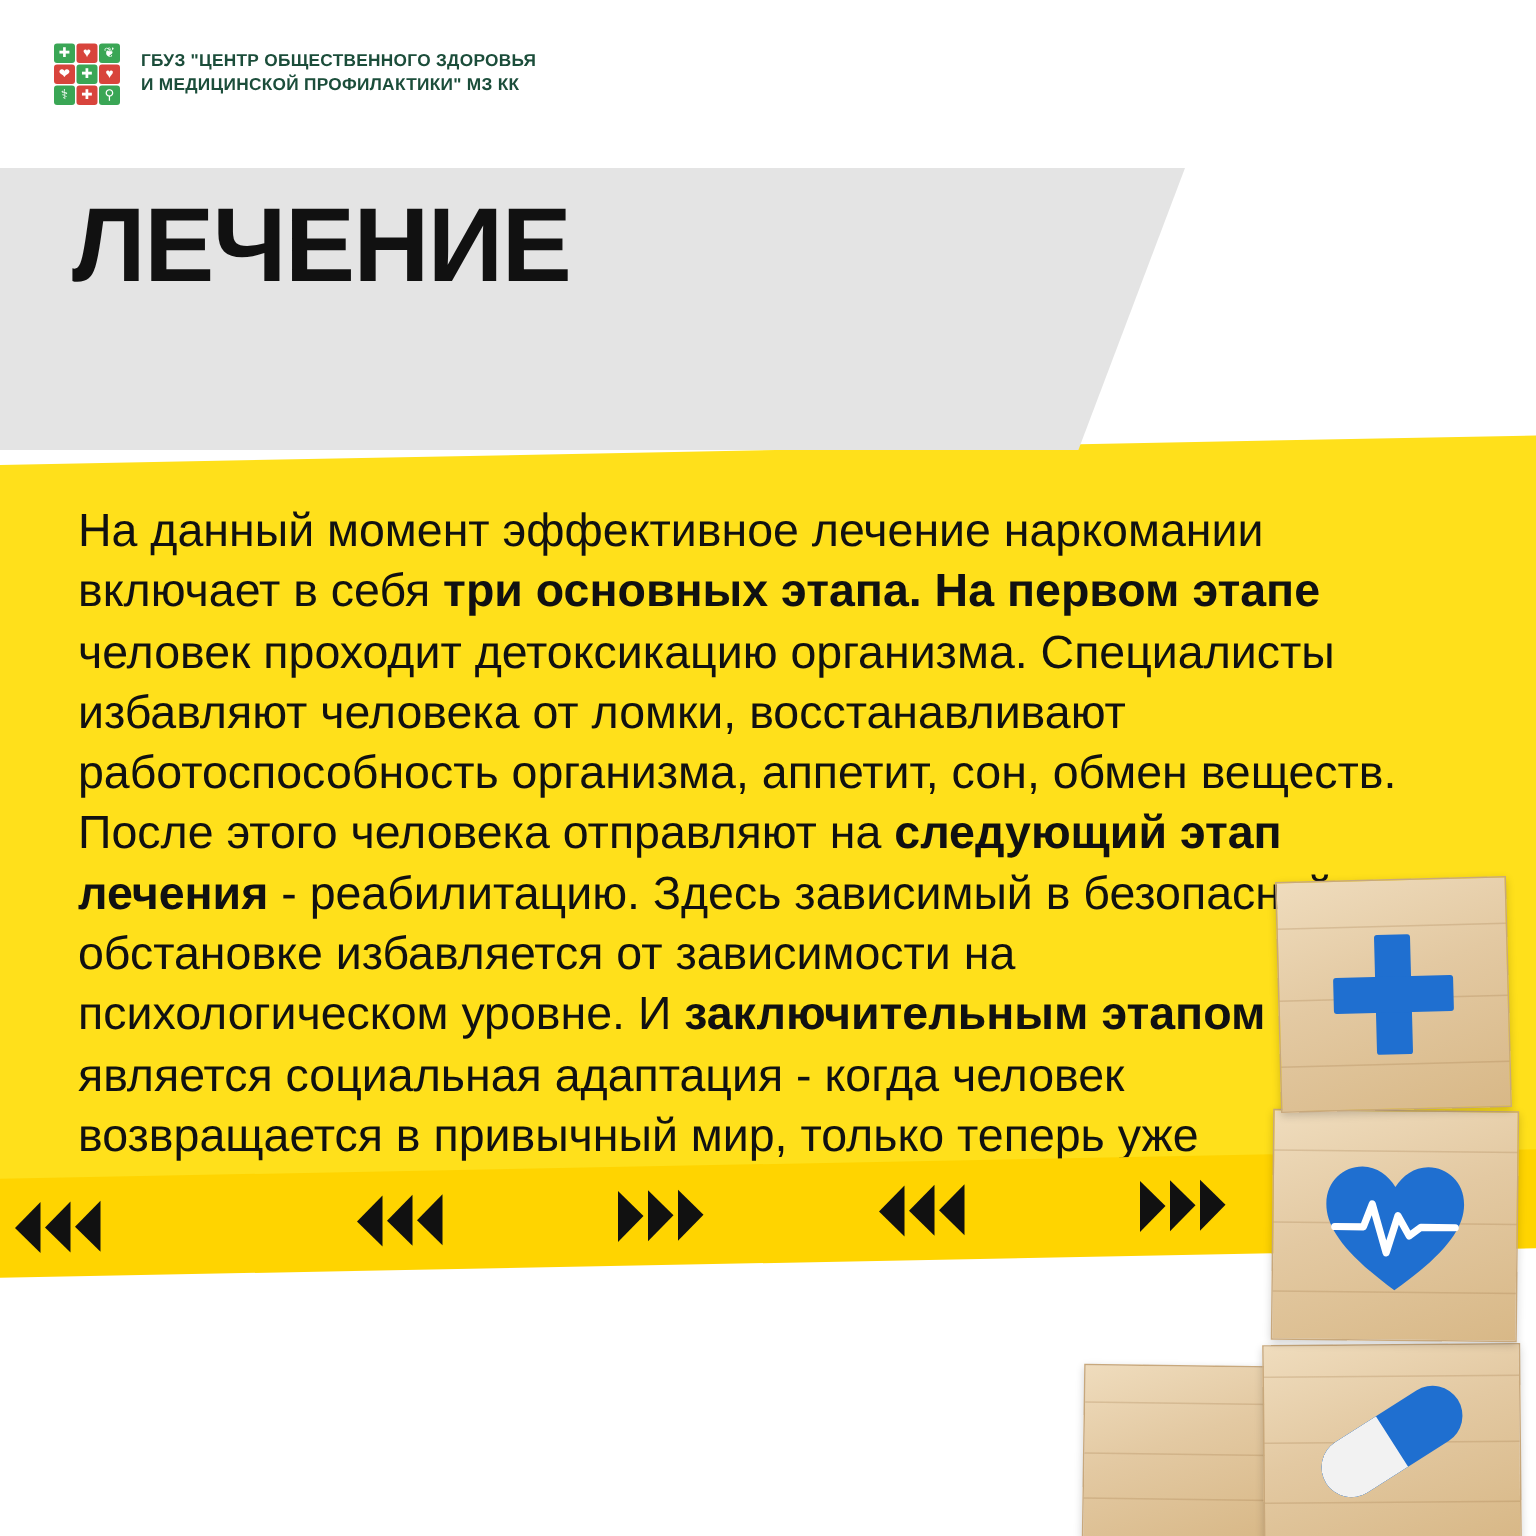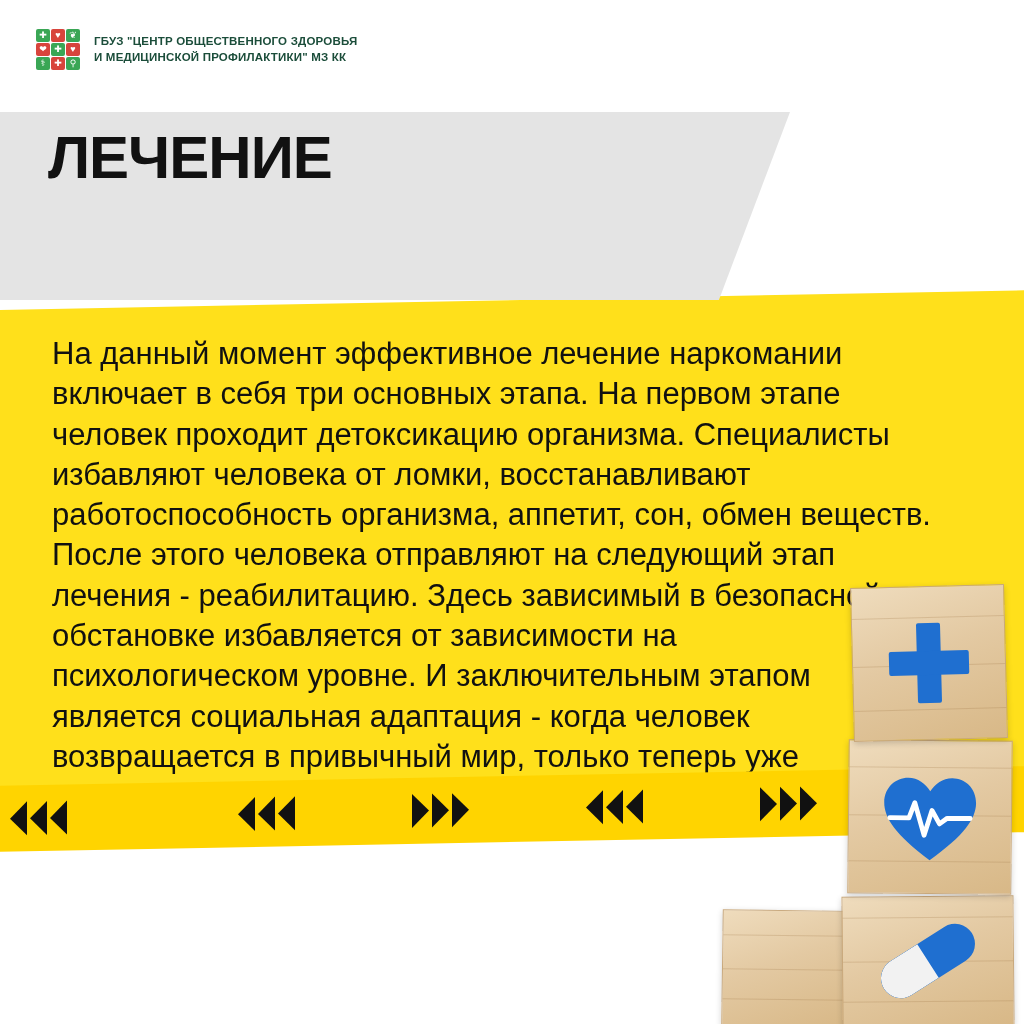--- a/index.html
+++ b/index.html
@@ -65,21 +65,21 @@
     width: 790px;
     height: 188px;
     background: #e4e4e4;
     clip-path: polygon(0 0, 100% 0, 91% 100%, 0 100%);
     z-index: 2;
   }
   .title-text {
     position: absolute;
     top: 128px;
     left: 48px;
-    font-size: 60px;
+    font-size: 70px;
     line-height: 1;
     font-weight: bold;
     letter-spacing: -1px;
     color: #111111;
     z-index: 3;
     white-space: nowrap;
   }
 
   
   .yellow-block {
@@ -96,21 +96,21 @@
   .body-text {
     position: absolute;
     top: 334px;
     left: 52px;
     width: 880px;
     font-size: 31px;
     line-height: 1.30;
     color: #111111;
     z-index: 4;
   }
-  .body-text b { font-weight: normal; }
+  .body-text b { font-weight: bold; }
 
   
   .arrow-strip {
     position: absolute;
     top: 786px;
     left: -8px;
     width: 1040px;
     height: 66px;
     background: #ffd400;
     z-index: 5;

